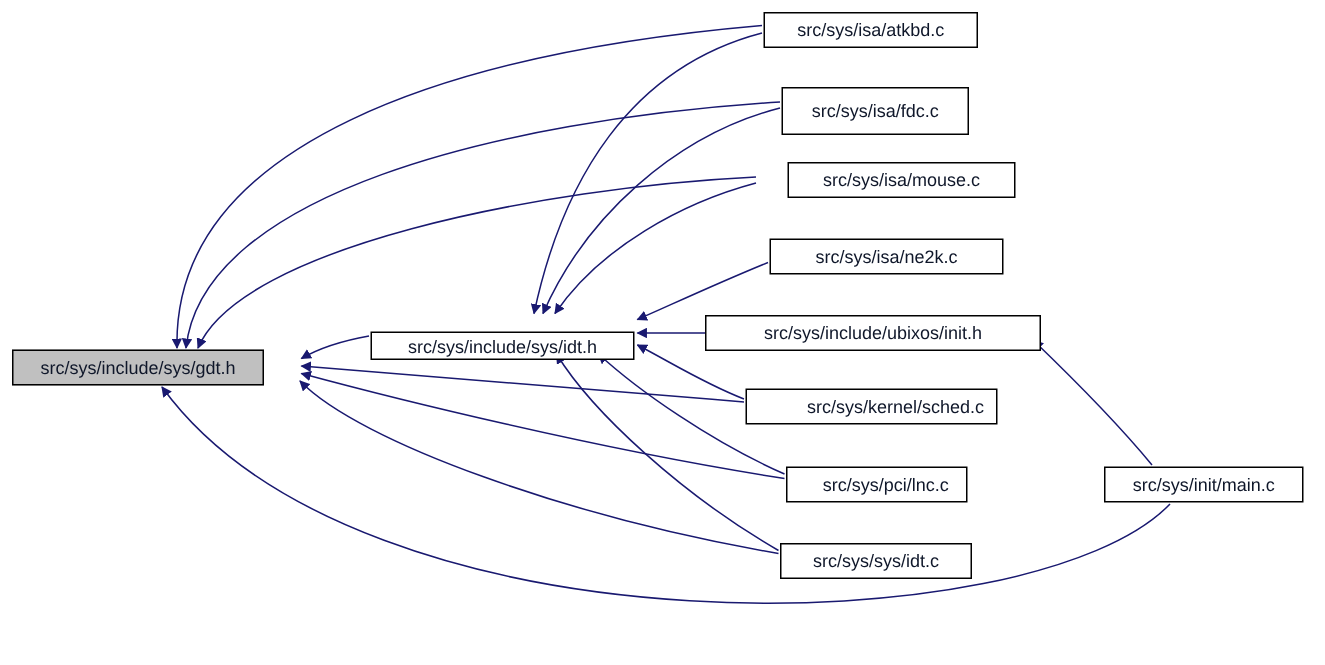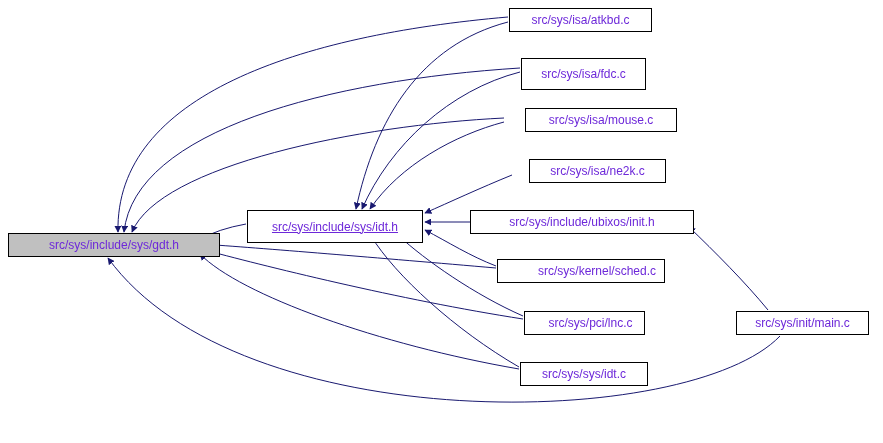--- a/index.html
+++ b/index.html
@@ -9,21 +9,21 @@
     background:#ffffff;
     font-family:"Liberation Sans", sans-serif;
     overflow:hidden;
   }
   #edges{position:absolute;left:0;top:0;width:883px;height:443px;}
   .node{
     position:absolute;
     box-sizing:border-box;
     border:1px solid #000000;
     background:#ffffff;
-    color:#6d28d9;
+    color:#0f172a;
     display:flex;
     align-items:center;
     justify-content:center;
     font-size:12px;
     line-height:1;
     white-space:nowrap;
     z-index:2;
   }
   .node.highlight{background:#c0c0c0;}
 </style>
@@ -49,24 +49,24 @@
       <path d="M520,72 C450,90 390,145 362,209" fill="none" stroke="#191970" stroke-width="1" marker-end="url(#arrowhead)"></path>
       <path d="M504,122 C455,135 400,165 370,209" fill="none" stroke="#191970" stroke-width="1" marker-end="url(#arrowhead)"></path>
       <path d="M512,175 C480,188 450,202 425,213" fill="none" stroke="#191970" stroke-width="1" marker-end="url(#arrowhead)"></path>
       <path d="M477,222 L425,222" fill="none" stroke="#191970" stroke-width="1" marker-end="url(#arrowhead)"></path>
       <path d="M496,266 C470,256 448,242 425,230" fill="none" stroke="#191970" stroke-width="1" marker-end="url(#arrowhead)"></path>
       <path d="M523,316 C475,295 425,260 399,236" fill="none" stroke="#191970" stroke-width="1" marker-end="url(#arrowhead)"></path>
       <path d="M519,367 C455,330 395,275 371,236" fill="none" stroke="#191970" stroke-width="1" marker-end="url(#arrowhead)"></path>
       <path d="M768,310 C745,282 715,252 689,227" fill="none" stroke="#191970" stroke-width="1" marker-end="url(#arrowhead)"></path>
     </svg>
 
-<div class="node highlight" style="left: 8px; top: 233px; width: 212px; height: 24px;">src/sys/include/sys/gdt.h</div>
-    <div class="node" style="left: 247px; top: 210px; width: 176px; height: 33px; text-decoration: underline;">src/sys/include/sys/idt.h</div>
+<div class="node highlight" style="left: 8px; top: 233px; width: 168px; height: 24px;">src/sys/include/sys/gdt.h</div>
+    <div class="node" style="left: 247px; top: 221px; width: 176px; height: 19px;">src/sys/include/sys/idt.h</div>
     <div class="node" style="left: 509px; top: 8px; width: 143px; height: 24px;">src/sys/isa/atkbd.c</div>
     <div class="node" style="left: 521px; top: 58px; width: 125px; height: 32px;">src/sys/isa/fdc.c</div>
     <div class="node" style="left: 525px; top: 108px; width: 152px; height: 24px;">src/sys/isa/mouse.c</div>
-    <div class="node" style="left: 513px; top: 159px; width: 137px; height: 24px; margin-left: 16px;">src/sys/isa/ne2k.c</div>
+    <div class="node" style="left: 513px; top: 159px; width: 156px; height: 24px;">src/sys/isa/ne2k.c</div>
     <div class="node" style="left: 470px; top: 210px; width: 224px; height: 24px;">src/sys/include/ubixos/init.h</div>
     <div class="node" style="left: 497px; top: 259px; width: 168px; height: 24px; padding-left: 32px;">src/sys/kernel/sched.c</div>
     <div class="node" style="left: 524px; top: 311px; width: 121px; height: 24px; padding-left: 12px;">src/sys/pci/lnc.c</div>
     <div class="node" style="left: 520px; top: 362px; width: 128px; height: 24px;">src/sys/sys/idt.c</div>
     <div class="node" style="left: 736px; top: 311px; width: 133px; height: 24px;">src/sys/init/main.c</div>
   </div>
 
 </body></html>

